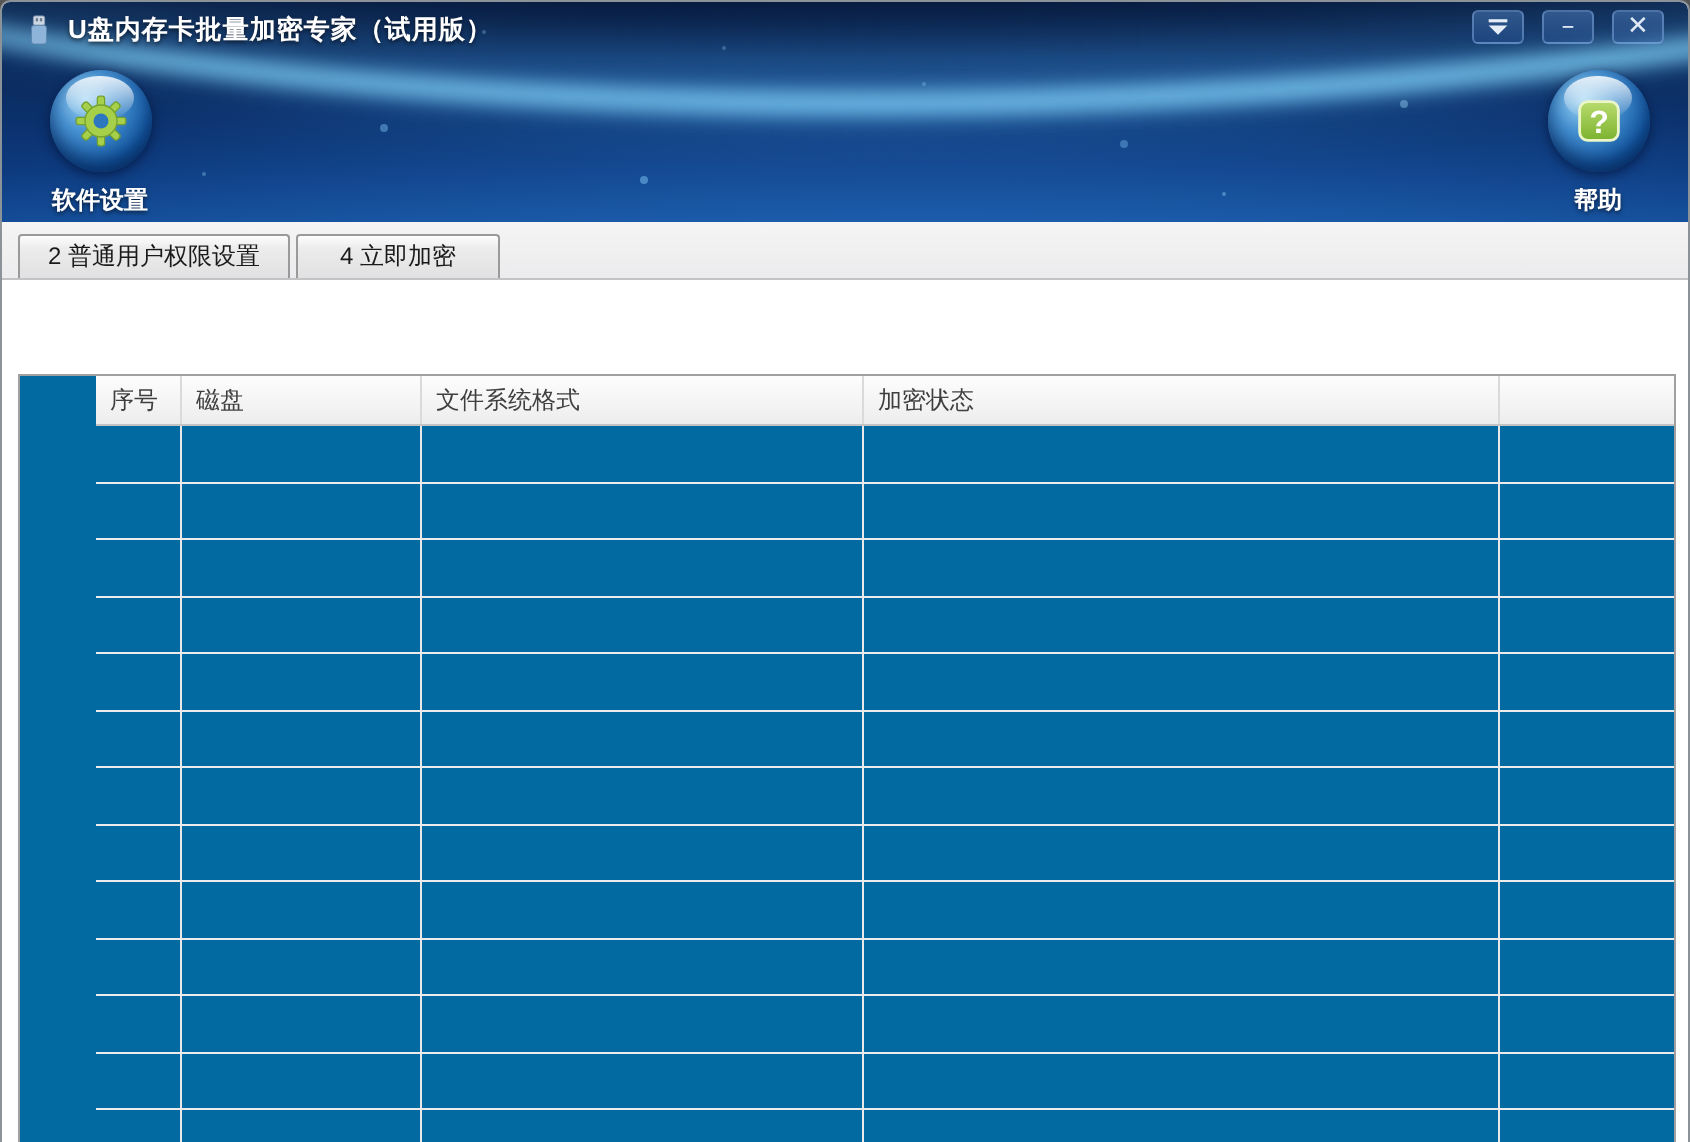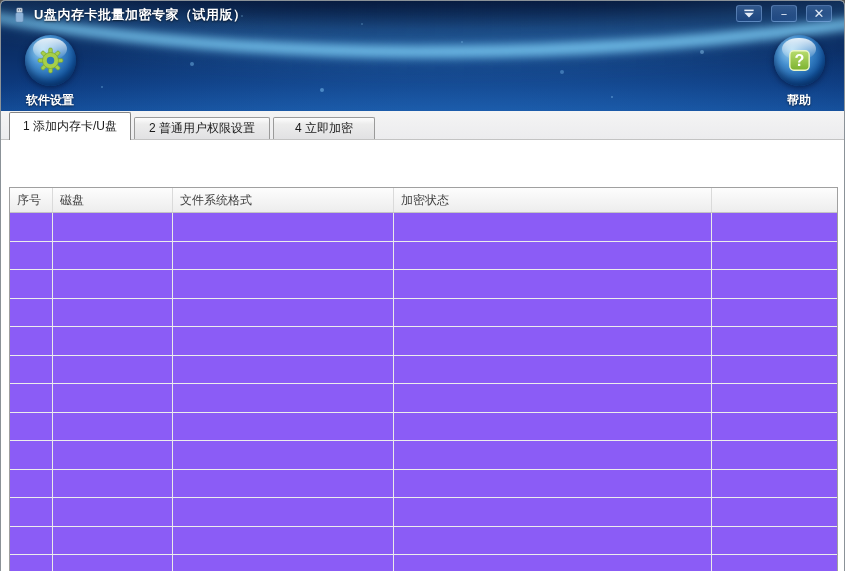--- a/index.html
+++ b/index.html
@@ -67,21 +67,21 @@
     height:22px; line-height:21px; cursor:default; }
   .tab.active { background:#fff; height:28px; line-height:27px; margin-bottom:-1px;
     border-color:#868686; z-index:2; }
   .tab-1 { width:122px; } .tab-2 { width:136px;margin-top:38px; } .tab-3 { width:100px; } .tab-4 { width:102px; }
 
   
   .content { position:absolute; left:0; top:139px; width:100%; bottom:0; background:#fff; }
   .disk-label { position:absolute; left:14px; top:16px; font-size:13px; font-weight:bold; color:#000; }
 
   .disk-table { position:absolute; left:8px; right:6px; top:47px; bottom:0;
-    border:1px solid #a0a0a0; border-bottom:none; background:#8b5cf6; overflow:hidden; }
+    border:1px solid #a0a0a0; border-bottom:none; background:#0369a1; overflow:hidden;padding-left:38px; }
   .thead { display:flex; height:25px; background:linear-gradient(#fdfdfd,#ededed);
     border-bottom:1px solid #c4c4c4; }
   .hcell { font-size:12px; color:#3f3f3f; line-height:24px; padding-left:7px;
     border-right:1px solid #dadada; white-space:nowrap; overflow:hidden; cursor:default; }
   .trow { display:flex; height:28.5px; border-bottom:1px solid #ececec; }
   .tcell { border-right:1px solid #e9e9e9; }
   .c0 { width:43px; } .c1 { width:120px; } .c2 { width:221px; } .c3 { width:318px; }
   .c4 { flex:1; border-right:none; }
 </style>
 </head>
@@ -148,23 +148,20 @@
           </defs>
           <rect x="4.5" y="4.5" width="15" height="15" rx="3.2" fill="url(#hg)" stroke="#eaf6c8" stroke-width="1.1"></rect>
           <text x="12" y="16.6" text-anchor="middle" font-size="12.5" font-weight="bold" fill="#ffffff" font-family="Liberation Sans, DejaVu Sans, sans-serif">?</text>
         </svg>
       </span>
       <span class="tool-label">帮助</span>
     </div>
   </div>
 
   <div class="tabstrip">
-    <div class="tab tab-1 active">
-      <span>1 添加内存卡/U盘</span>
-    </div>
     <div class="tab tab-2">
       <span>2 普通用户权限设置</span>
     </div>
     <div class="tab tab-4">
       <span>4 立即加密</span>
     </div>
   </div>
 
   <div class="content">
 

